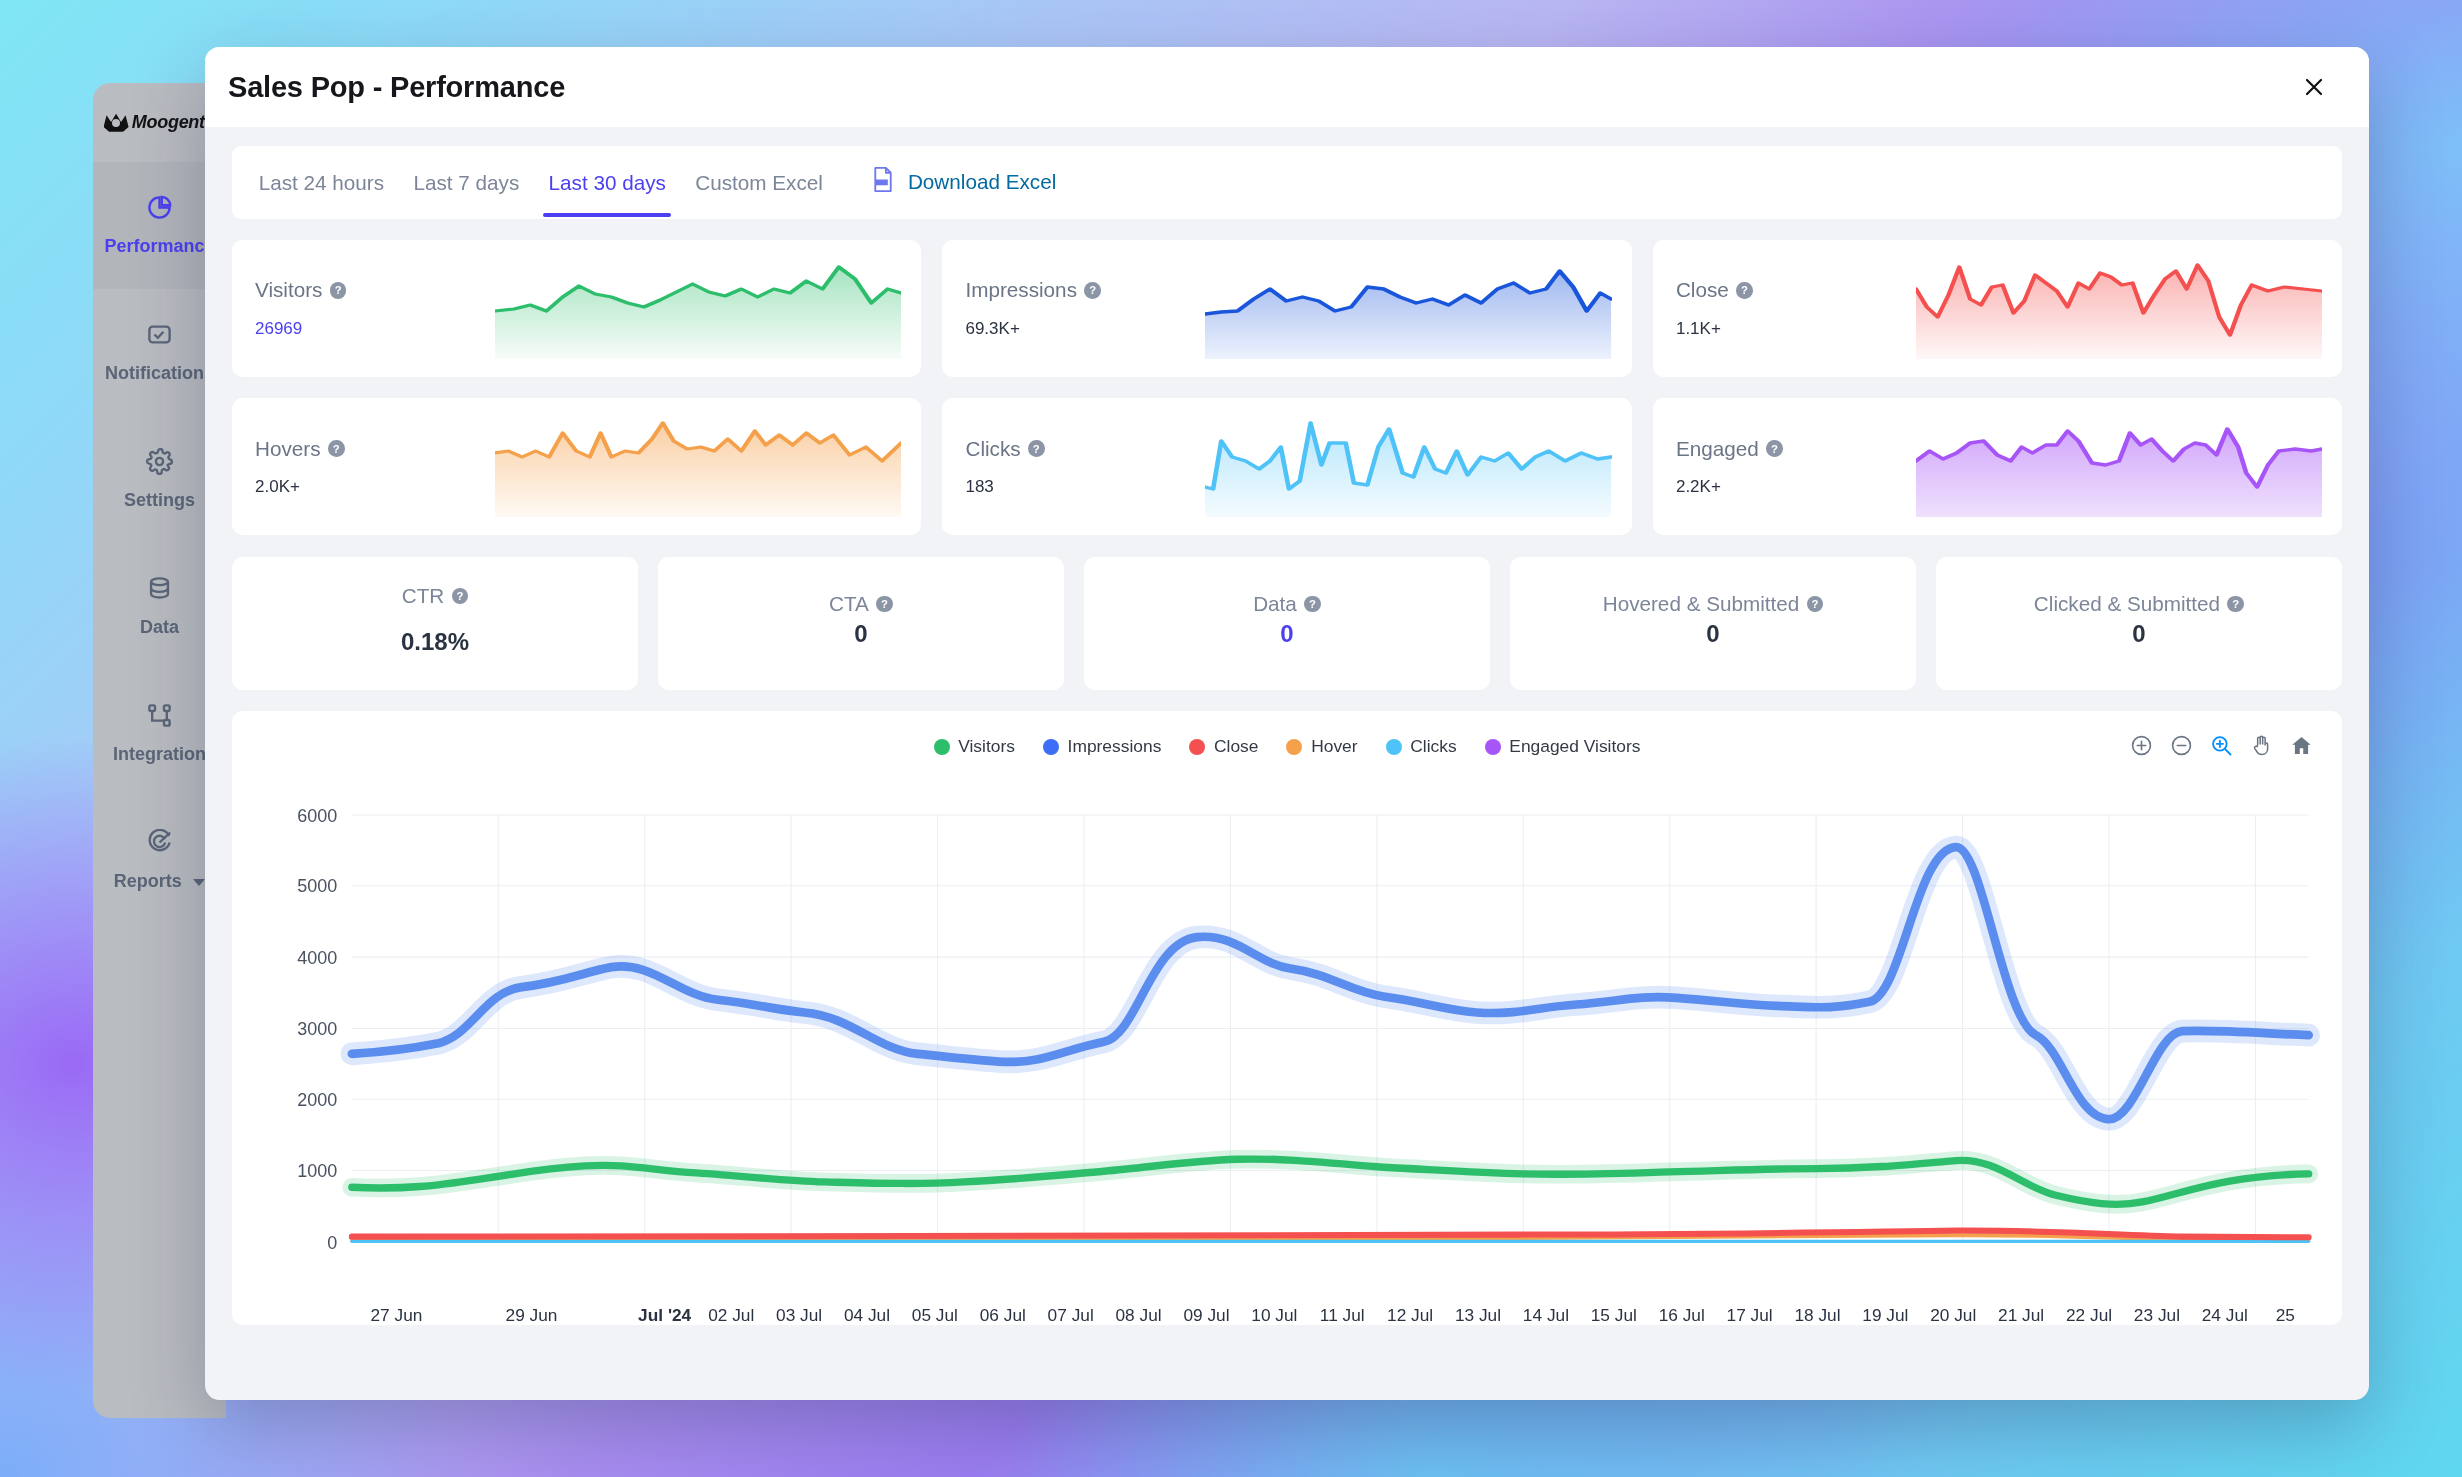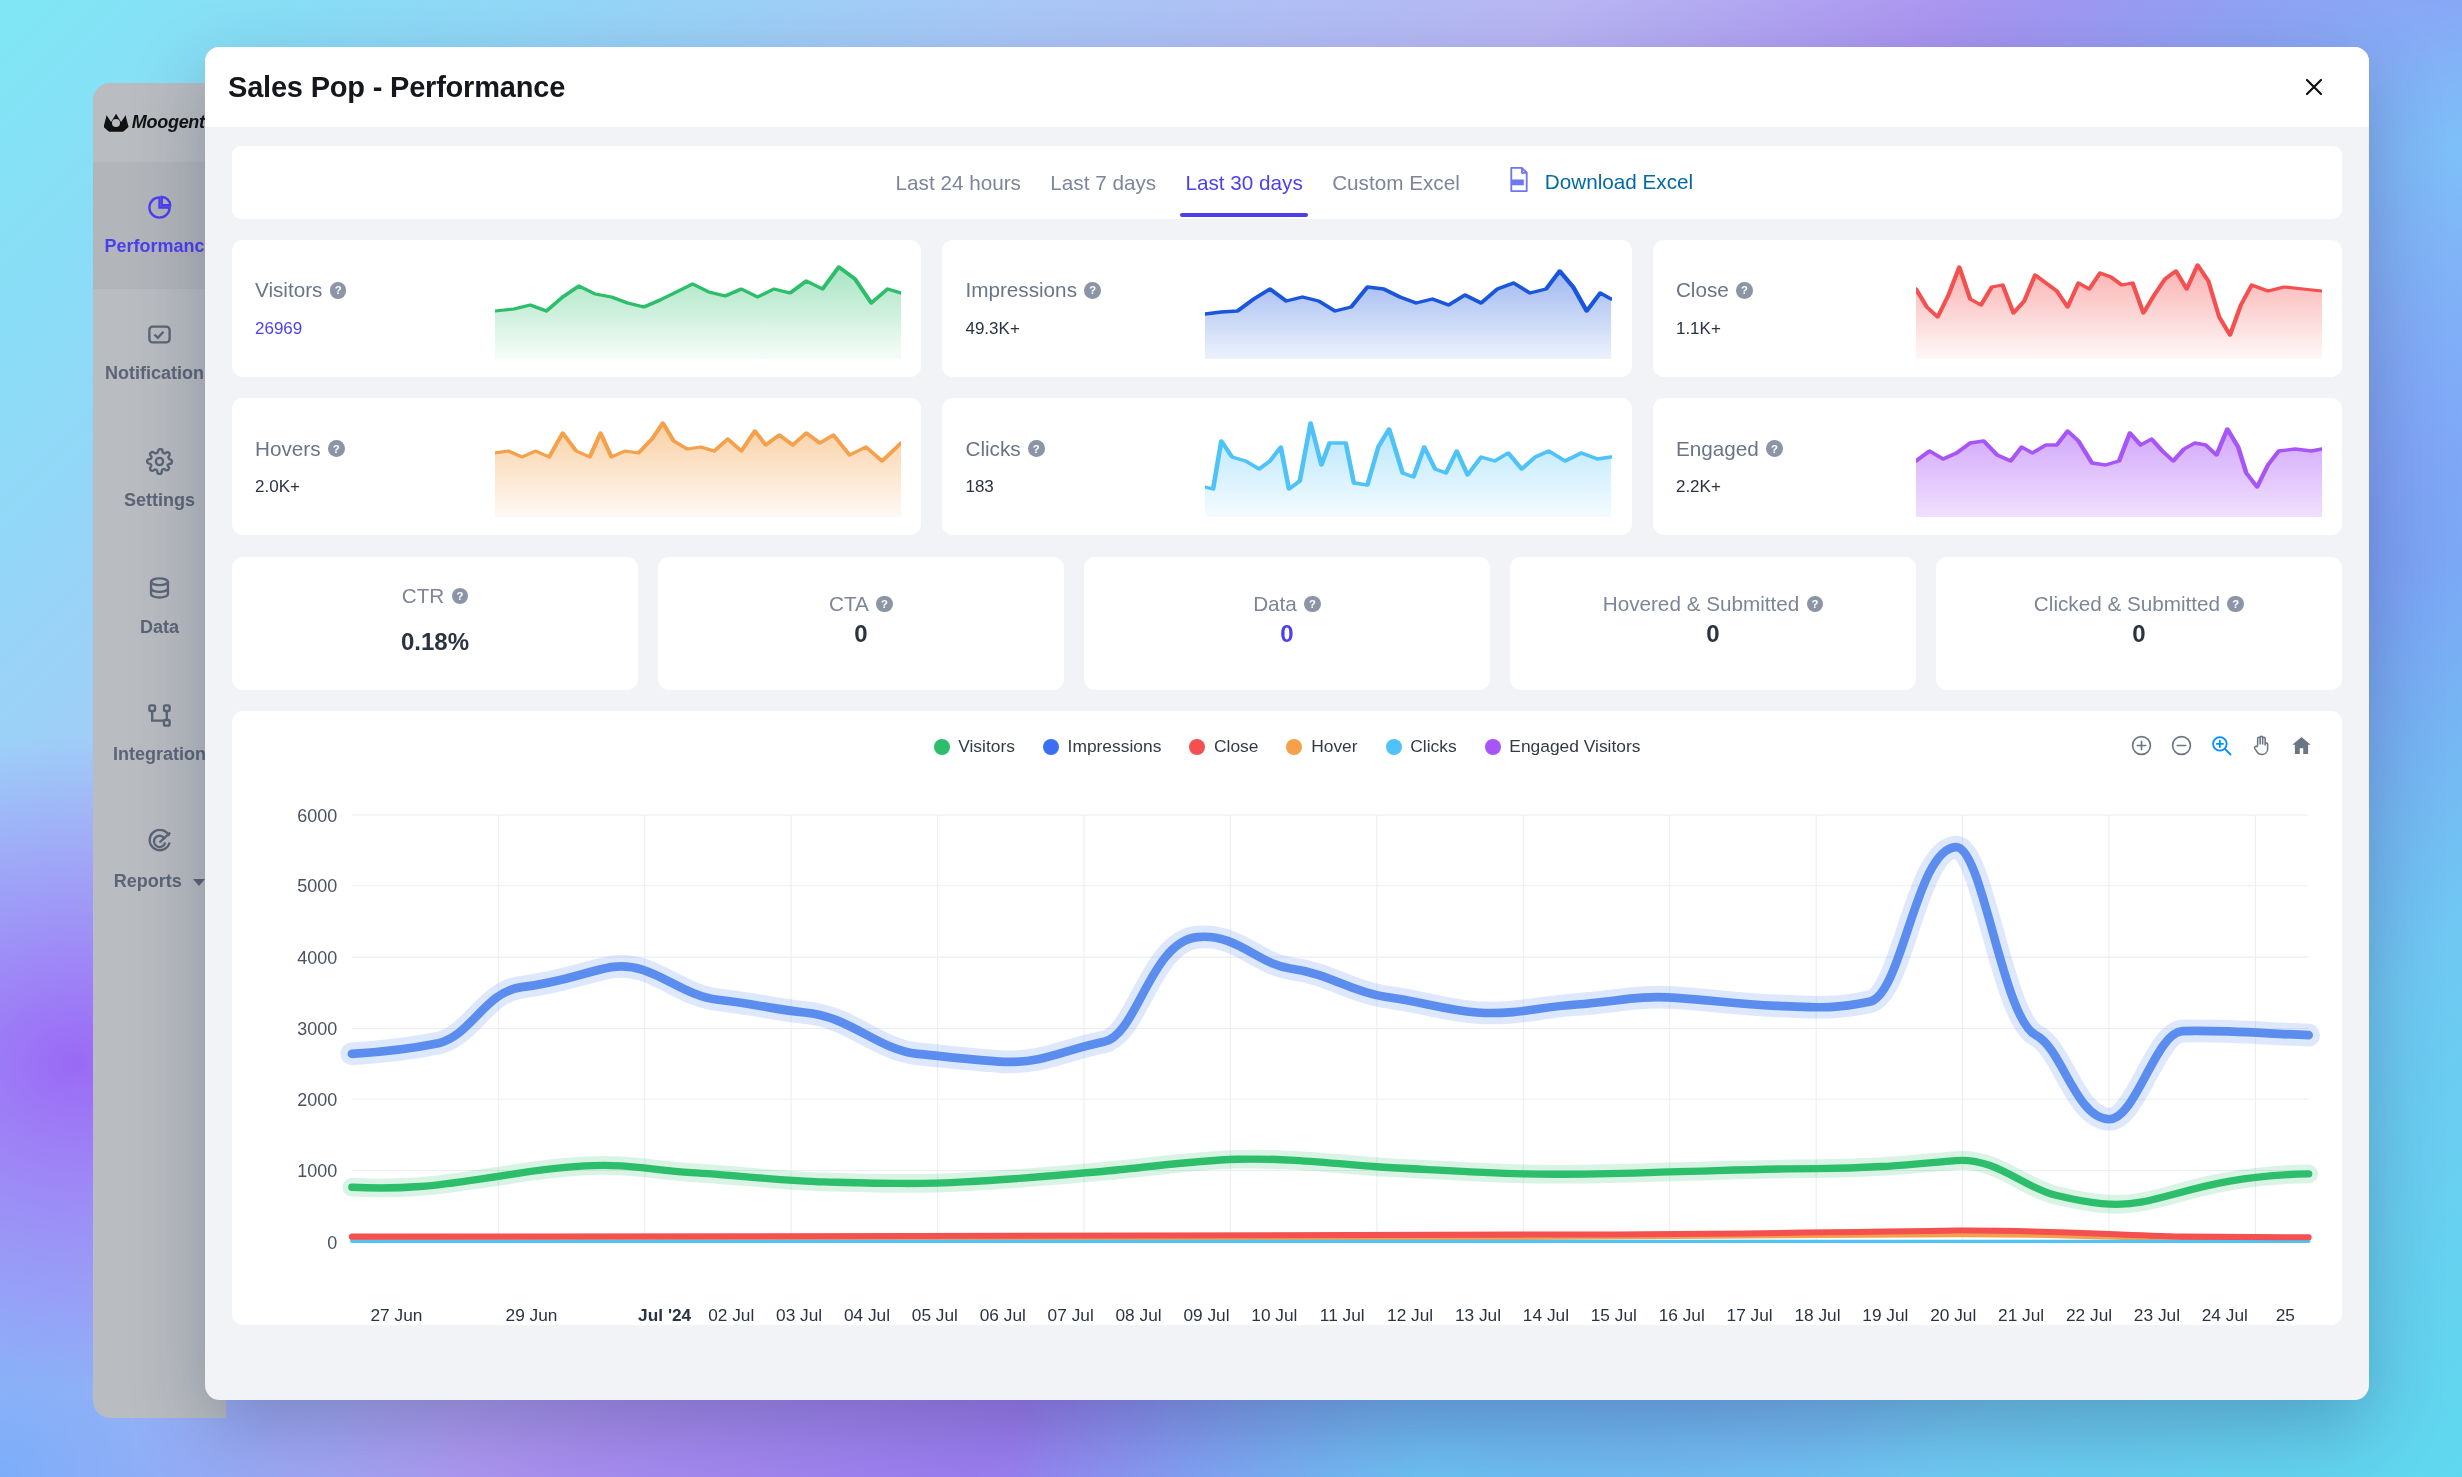--- a/index.html
+++ b/index.html
@@ -77,21 +77,21 @@
   .modal-title{ font-size:29px; font-weight:bold; color:#15171c; letter-spacing:-0.2px; }
   .close-btn{
     width:36px;height:36px; display:flex;align-items:center;justify-content:center;
     font-size:31px; line-height:1; color:#111; font-weight:300; cursor:pointer;
   }
   .modal-body{ flex:1; padding:18.7px 27px 0 27px; overflow:hidden; }
 
   
   .tabbar{
     background:#fff; border-radius:9.3px; height:73px;
-    display:flex; align-items:center; padding:0 12px; gap:0;justify-content:center;
+    display:flex; align-items:center; padding:0 12px; gap:0;
   }
   .tab{
     position:relative; font-size:20.7px; color:#7c8698;
     padding:20px 14.7px 18.7px 14.7px; cursor:pointer; white-space:nowrap;
   }
   .tab.active{ color:#4b3ff0; font-weight:500; }
   .tab.active::after{
     content:""; position:absolute; left:9.3px; right:9.3px; bottom:-3.3px;
     height:4px; background:#4b3ff0; border-radius:2px;
   }
@@ -288,21 +288,21 @@
           </svg>
         </div>
       </div>
 
       <div class="metric-card">
         <div class="metric-left">
           <div class="metric-label">
             <span>Impressions</span>
             <span class="q">?</span>
           </div>
-          <div class="metric-value">49.3K+</div>
+          <div class="metric-value">69.3K+</div>
         </div>
         <div class="spark">
           <svg viewBox="0 0 300 100" preserveAspectRatio="none">
             <defs>
                 <linearGradient id="gi" x1="0" y1="0" x2="0" y2="1">
                   <stop offset="0" stop-color="#1a56db" stop-opacity=".42"></stop>
                   <stop offset="1" stop-color="#1a56db" stop-opacity=".08"></stop>
                 </linearGradient>
               </defs>
             <path d="M0,55 L12,53 L24,52 L36,40 L48,30 L60,42 L72,38 L84,42 L96,52 L108,48 L120,28 L132,30 L144,38 L156,44 L168,40 L180,46 L192,36 L204,44 L216,30 L228,24 L240,34 L252,30 L262,12 L272,28 L282,52 L292,34 L300,40 L300,100 L0,100 Z" fill="url(#gi)"></path>

